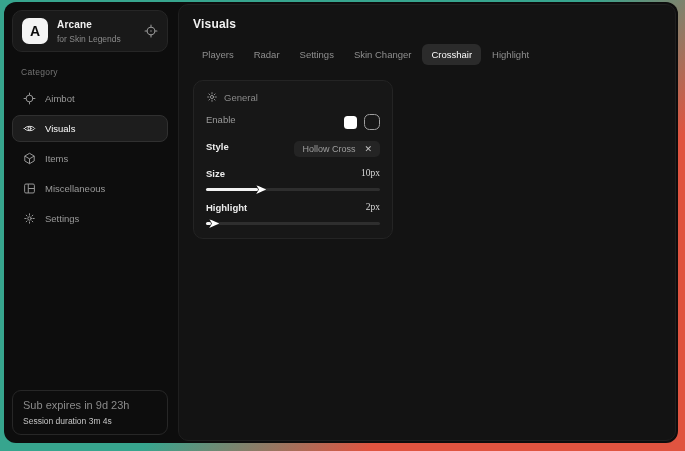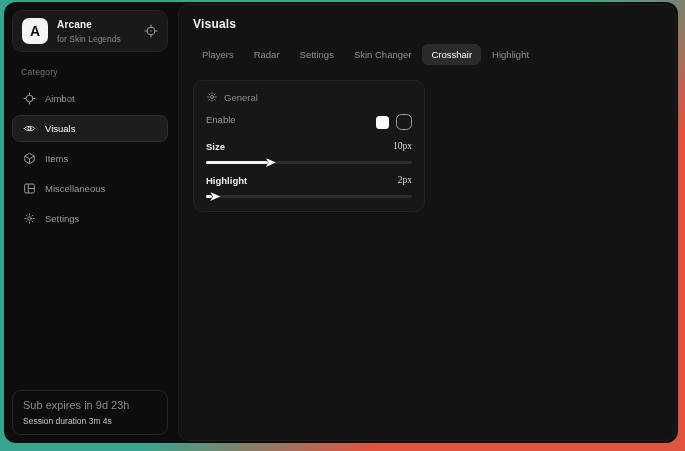--- a/index.html
+++ b/index.html
@@ -58,21 +58,21 @@
   }
   .main-title { color:#f2f2f2; font-size:12px; font-weight:bold; letter-spacing:.2px; }
   .tabs { display:flex; gap:2px; margin-top:13px; }
   .tab {
     padding:5px 9px; font-size:9.5px; color:#8f8f8f; border-radius:6px; cursor:pointer;
     white-space:nowrap;
   }
   .tab.active { background:#2b2b2b; color:#fafafa; }
 
   .card {
-    margin-top:15px; width:232px; background:#171717; border:1px solid #242424;
+    margin-top:15px; width:200px; background:#171717; border:1px solid #242424;
     border-radius:10px; padding:10px 12px 13px;
   }
   .card-section { display:flex; align-items:center; gap:6px; color:#8a8a8a; font-size:9.5px; }
   .row { display:flex; align-items:flex-start; justify-content:space-between; margin-top:11px; }
   .row-label-dim { color:#9a9a9a; font-size:9.5px; }
   .row-label { color:#ececec; font-size:9.5px; font-weight:bold; }
   .row-value { color:#d8d8d8; font-size:9.5px;font-family:Liberation Serif, serif; }
 
   .enable-controls { display:flex; align-items:center; gap:7px; }
   .checkbox { width:13px; height:13px; background:#ffffff; border-radius:3.5px; cursor:pointer; }
@@ -203,20 +203,27 @@
       </div>
 
       <div class="row">
         <span class="row-label-dim">Enable</span>
         <span class="enable-controls">
           <span class="checkbox"></span>
           <span class="keybind"></span>
         </span>
       </div>
 
+      <div class="row">
+        <span class="row-label">Style</span>
+        <span class="chip">
+          <span class="chip-text">Hollow Cross</span>
+          <span class="chip-x">✕</span>
+        </span>
+      </div>
 
       <div class="row">
         <span class="row-label">Size</span>
         <span class="row-value">10px</span>
       </div>
       <div class="slider">
         <div class="slider-fill" style="width: 30%;">
           <div class="slider-thumb"></div>
         </div>
       </div>

